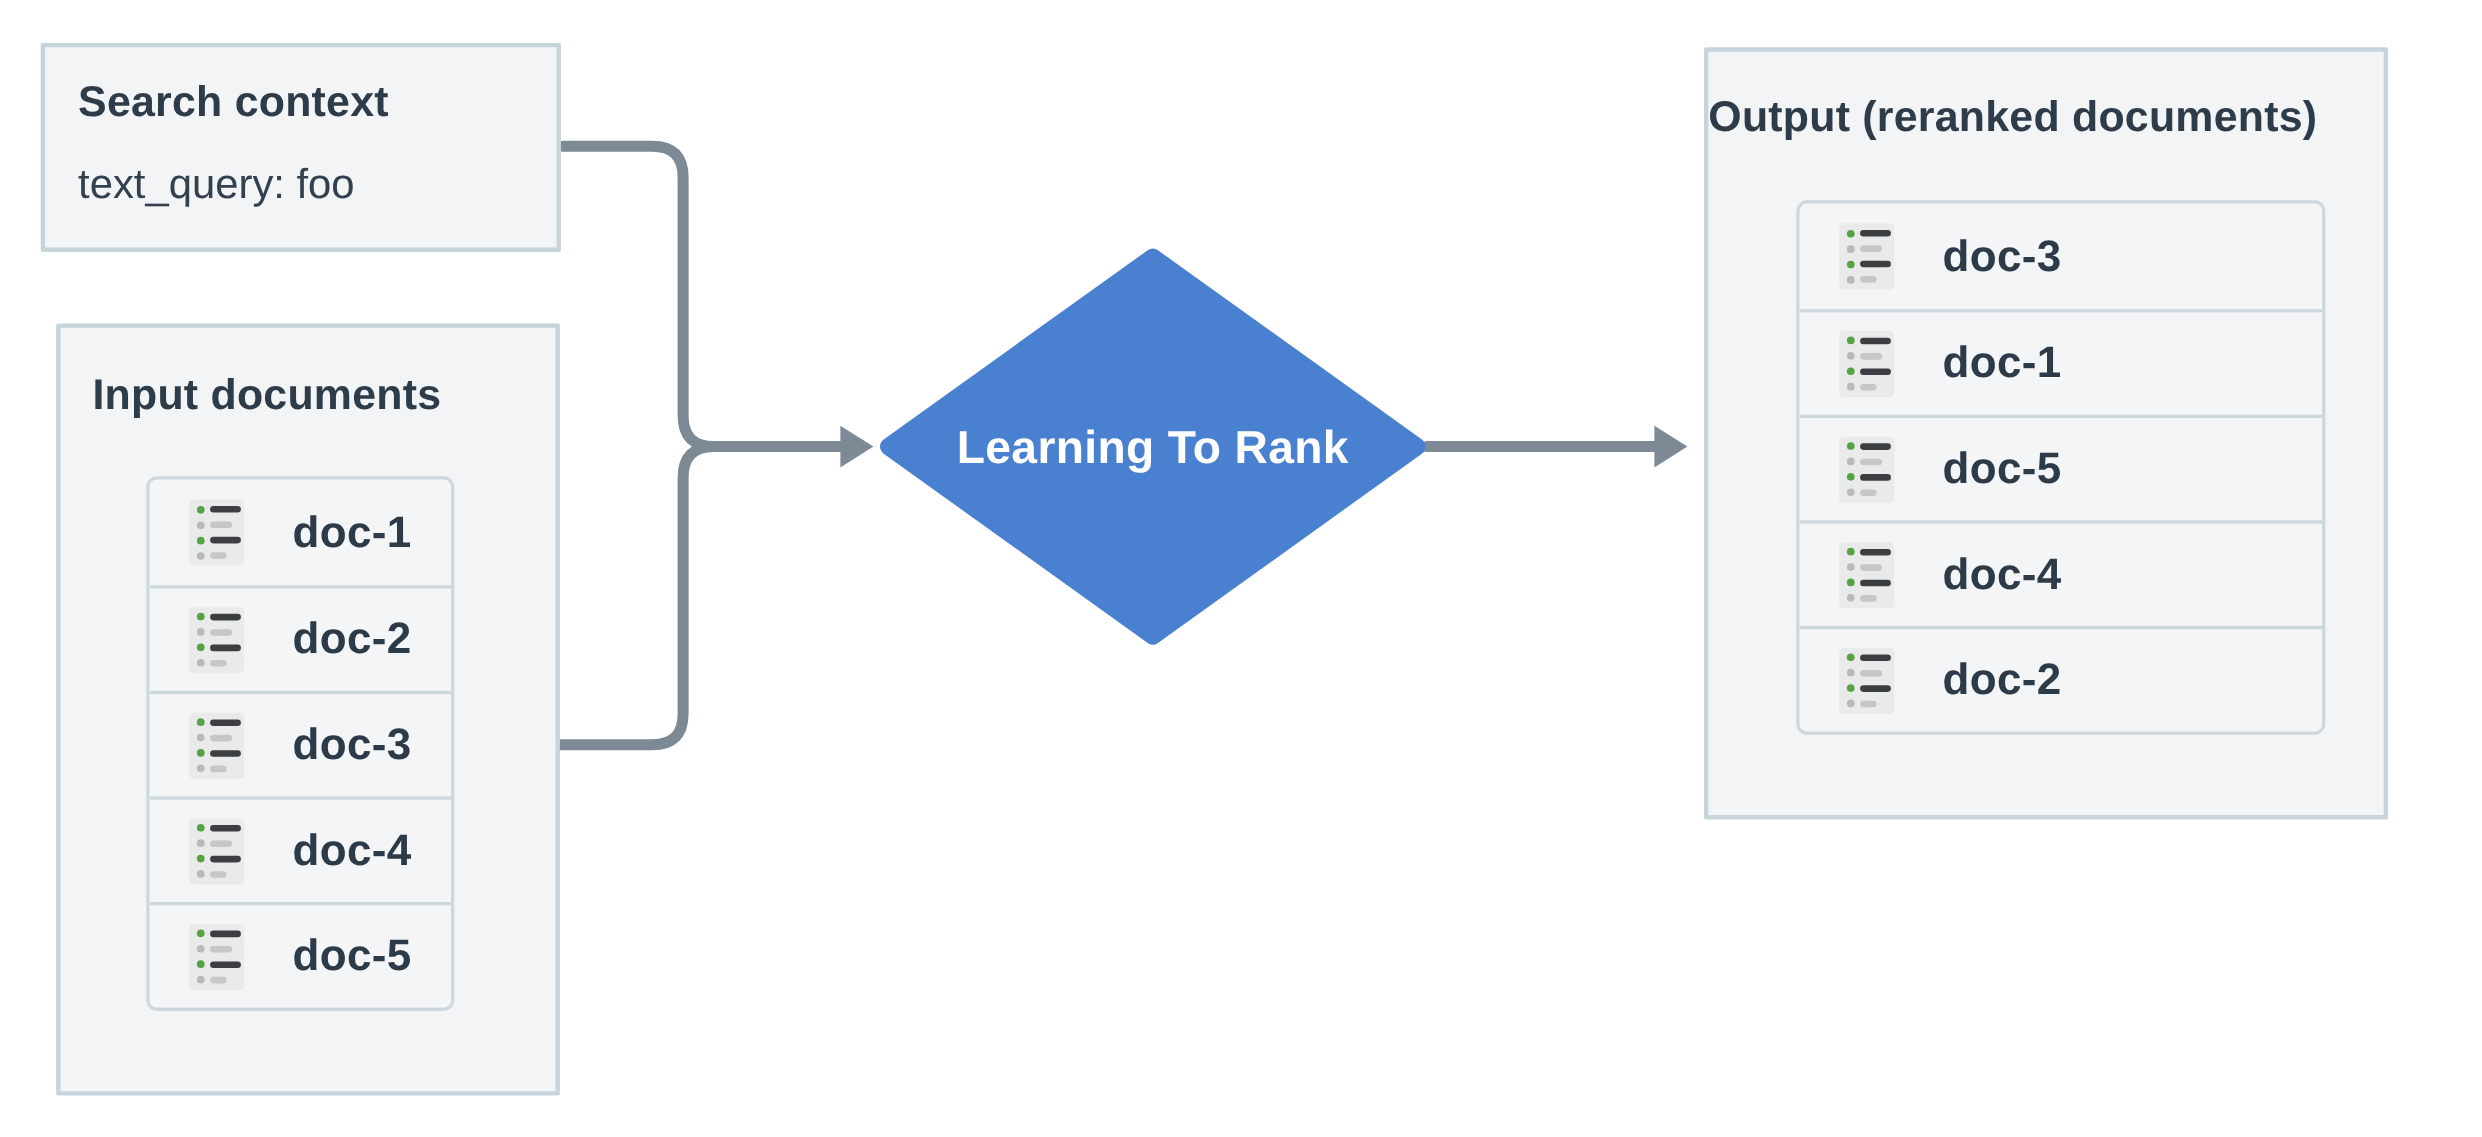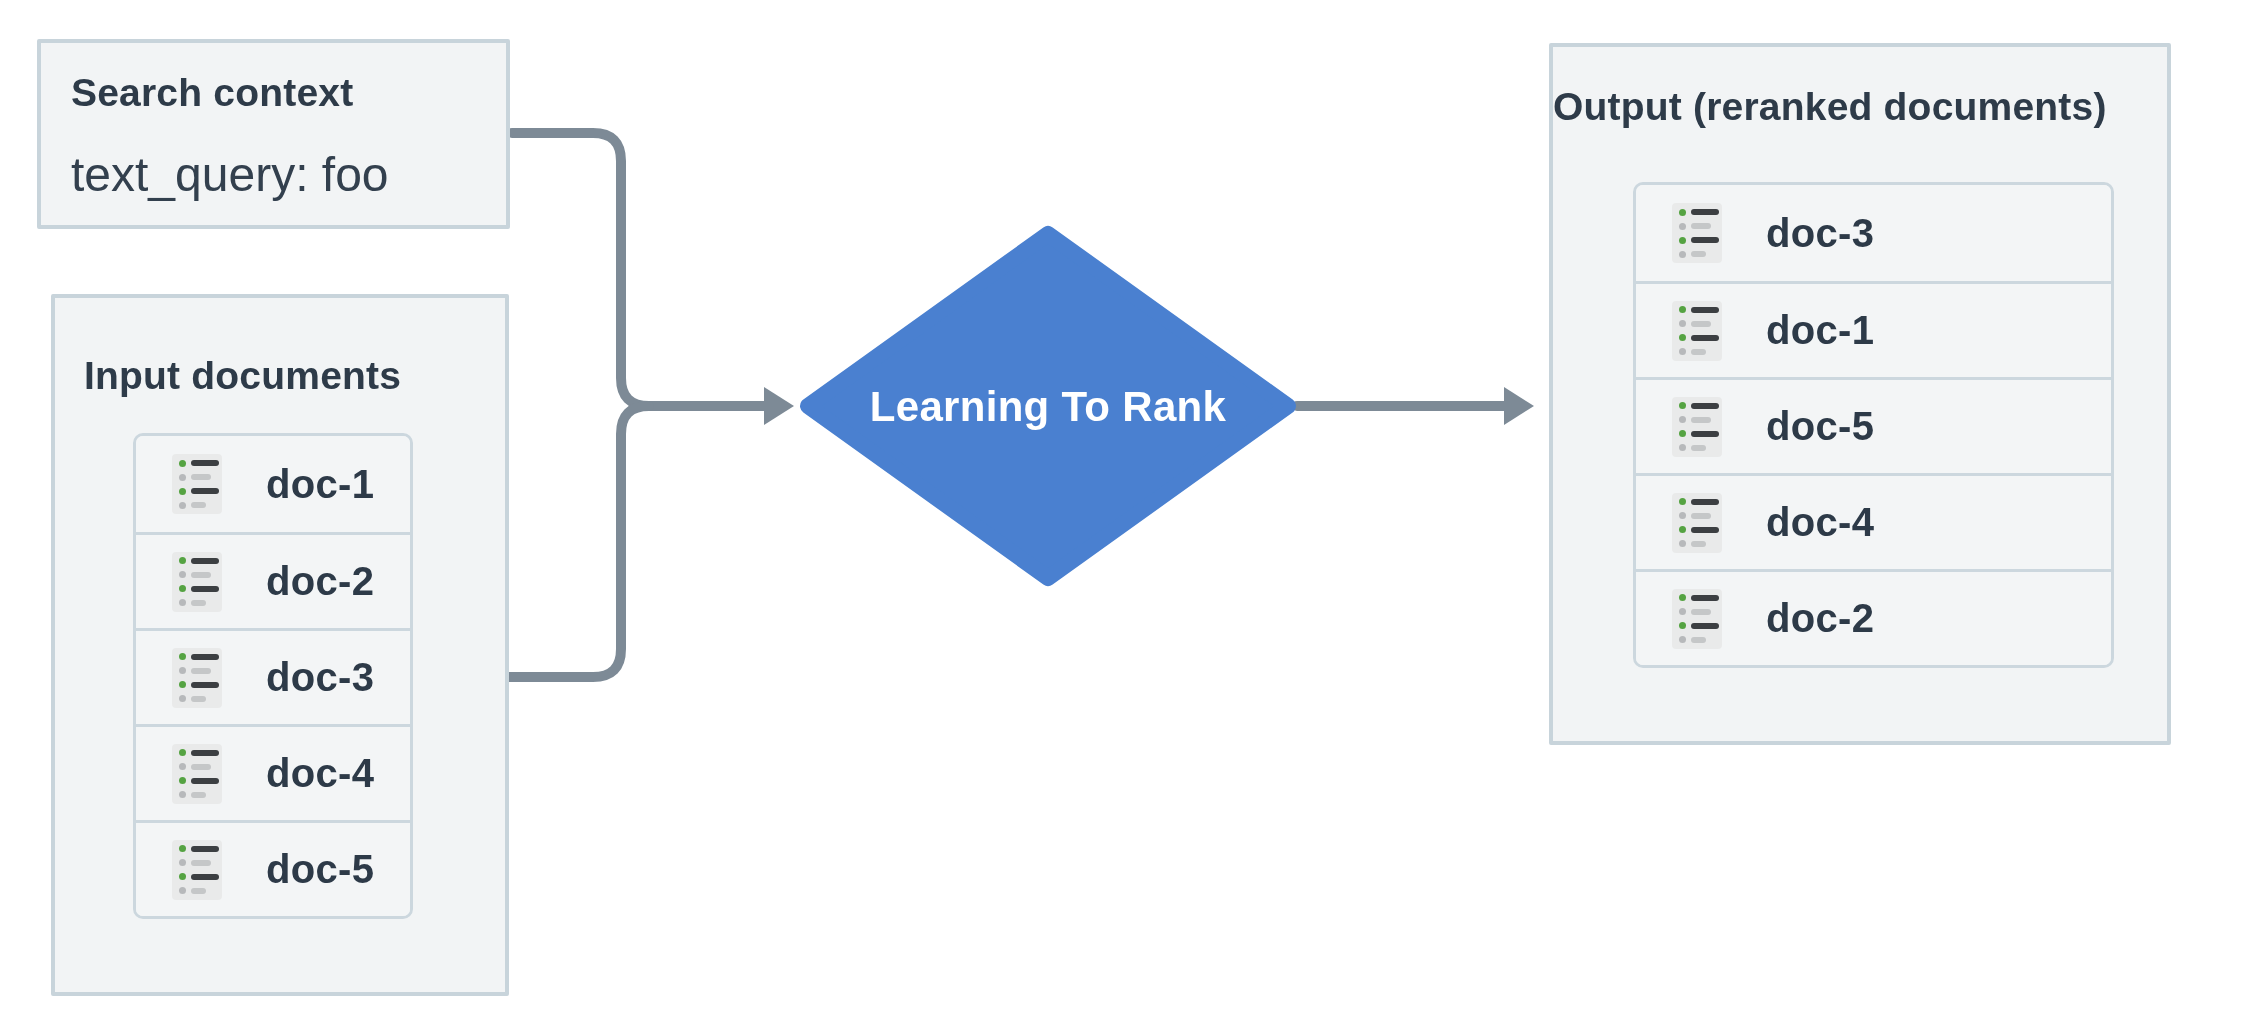--- a/index.html
+++ b/index.html
@@ -67,25 +67,25 @@
     white-space: nowrap;
     letter-spacing: 0.2px;
   }
   .search-box  { left: 37px;  top: 39px;  width: 473px; height: 190px; }
   .input-box   { left: 51px;  top: 294px; width: 458px; height: 702px; }
   .output-box  { left: 1549px; top: 43px; width: 622px; height: 702px; }
   .search-box .box-title { left: 30px; top: 28px; }
   .query-text {
     position: absolute;
     left: 30px; top: 104px;
-    font-size: 48px;
+    font-size: 38px;
     color: var(--query-text);
     white-space: nowrap;
   }
-  .input-box .box-title { left: 29px; top: 56px; }
+  .input-box .box-title { left: 29px; top: 40px; }
   .output-box .box-title { left: 0; right: 0; top: 38px; text-align: left; }
   .doc-list {
     position: absolute;
     border: 3px solid var(--row-border);
     border-radius: 10px;
     overflow: hidden;
     background: var(--row-fill);
   }
   .input-box .doc-list  { left: 78px; top: 135px; width: 280px; }
   .output-box .doc-list { left: 80px; top: 135px; width: 481px; }

